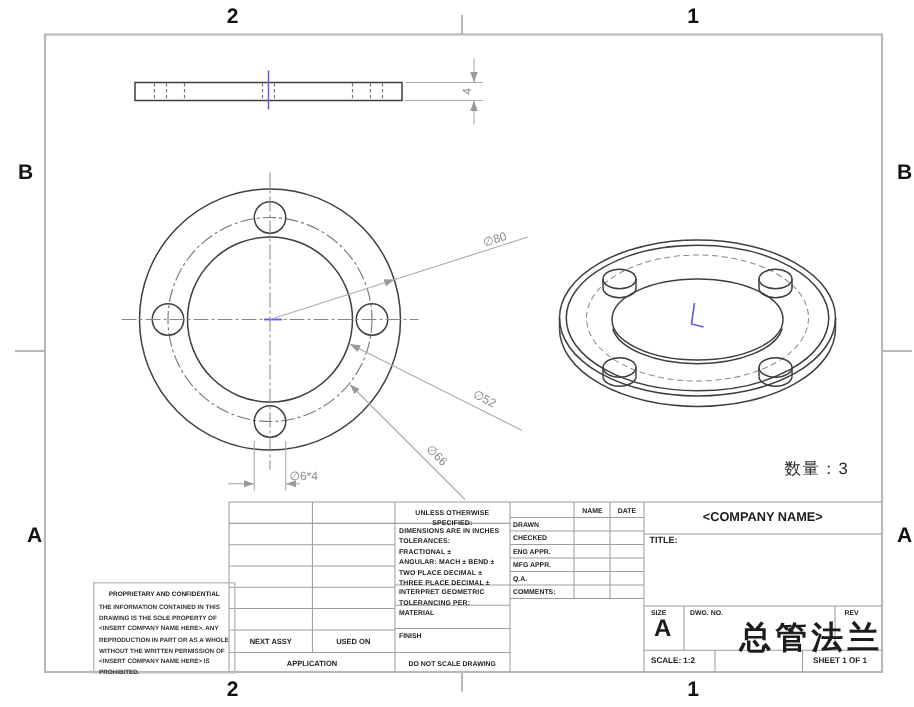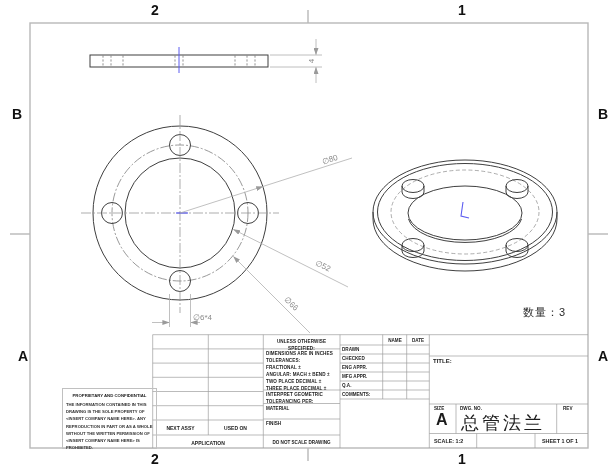--- a/index.html
+++ b/index.html
@@ -7,21 +7,21 @@
          font-family:"Liberation Sans",sans-serif;color:#222;}
   .abs{position:absolute;}
   .zone{font-size:14px;font-weight:bold;color:#111;width:22px;text-align:center;}
   .tb{color:#1c1c1c;}
   .tb-tiny{font-size:4.6px;font-weight:bold;letter-spacing:.1px;line-height:7px;}
   .tb-cell{font-size:4.6px;font-weight:bold;}
   .tb-mid{font-size:5px;font-weight:bold;}
   .qty{font-size:11px;color:#2a2a2a;letter-spacing:1px;}
   .company{font-size:8.5px;font-weight:bold;text-align:center;}
   .big-a{font-size:16px;font-weight:bold;}
-  .dwgno{font-size:18px;font-weight:normal;letter-spacing:3px;white-space:nowrap;}
+  .dwgno{font-size:21px;font-weight:bold;letter-spacing:3px;white-space:nowrap;margin-left:32px;}
   .scale-row{font-size:5.4px;font-weight:bold;}
   .prop-box{border:0.6px solid #c0c0c0;}
   .prop-title{font-size:4.3px;font-weight:bold;text-align:center;}
   .prop-body{font-size:4.2px;line-height:7.2px;font-weight:bold;color:#333;}
   .prop-body span{display:block;}
   svg text{font-family:"Liberation Sans",sans-serif;fill:#8a8a8a;font-size:8px;}
 </style>
 </head>
 <body>
 
@@ -223,20 +223,21 @@
   <div class="abs tb tb-cell" style="left:383px;top:337.8px;width:24px;text-align:center;">NAME</div>
   <div class="abs tb tb-cell" style="left:407px;top:337.8px;width:22px;text-align:center;">DATE</div>
 
   <div class="abs tb tb-cell" style="left:342px;top:346.8px;">DRAWN</div>
   <div class="abs tb tb-cell" style="left:342px;top:355.8px;">CHECKED</div>
   <div class="abs tb tb-cell" style="left:342px;top:364.8px;">ENG APPR.</div>
   <div class="abs tb tb-cell" style="left:342px;top:373.8px;">MFG APPR.</div>
   <div class="abs tb tb-cell" style="left:342px;top:382.8px;">Q.A.</div>
   <div class="abs tb tb-cell" style="left:342px;top:391.8px;">COMMENTS:</div>
 
+  <div class="abs tb company" style="left:429px;top:339px;width:159px;">&lt;COMPANY NAME&gt;</div>
   <div class="abs tb" style="left:433px;top:358px;font-size:6px;font-weight:bold;">TITLE:</div>
 
   <div class="abs tb tb-cell" style="left:434px;top:406px;">SIZE</div>
   <div class="abs tb big-a" style="left:436px;top:411px;">A</div>
   <div class="abs tb tb-cell" style="left:460px;top:406px;">DWG.  NO.</div>
   <div class="abs tb dwgno" style="left:461px;top:411px;">总管法兰</div>
   <div class="abs tb tb-cell" style="left:563px;top:406px;">REV</div>
 
   <div class="abs tb scale-row" style="left:434px;top:437.6px;">SCALE: 1:2</div>
   <div class="abs tb scale-row" style="left:534px;top:437.6px;width:52px;text-align:center;">SHEET 1 OF 1</div>

